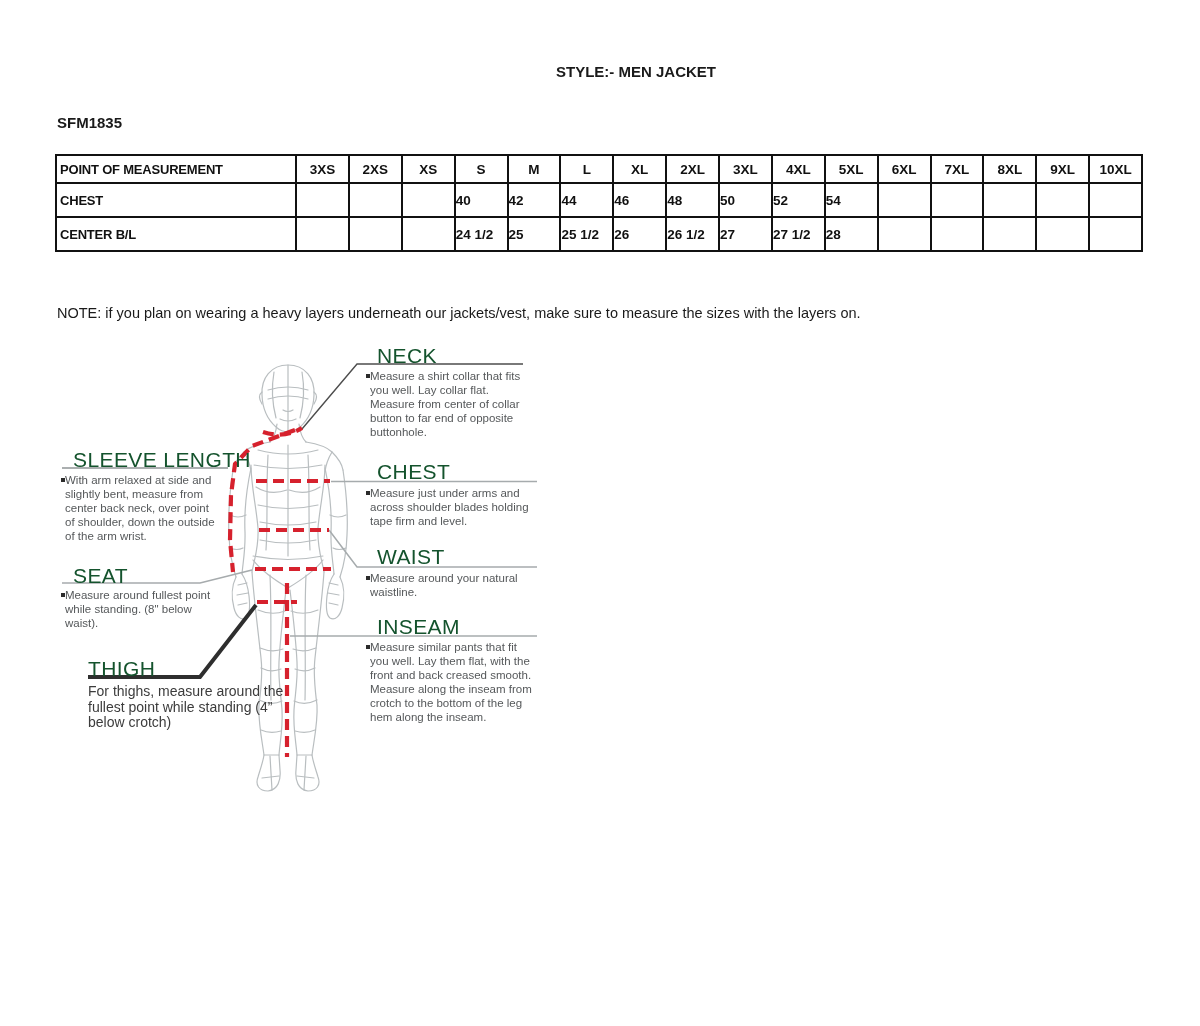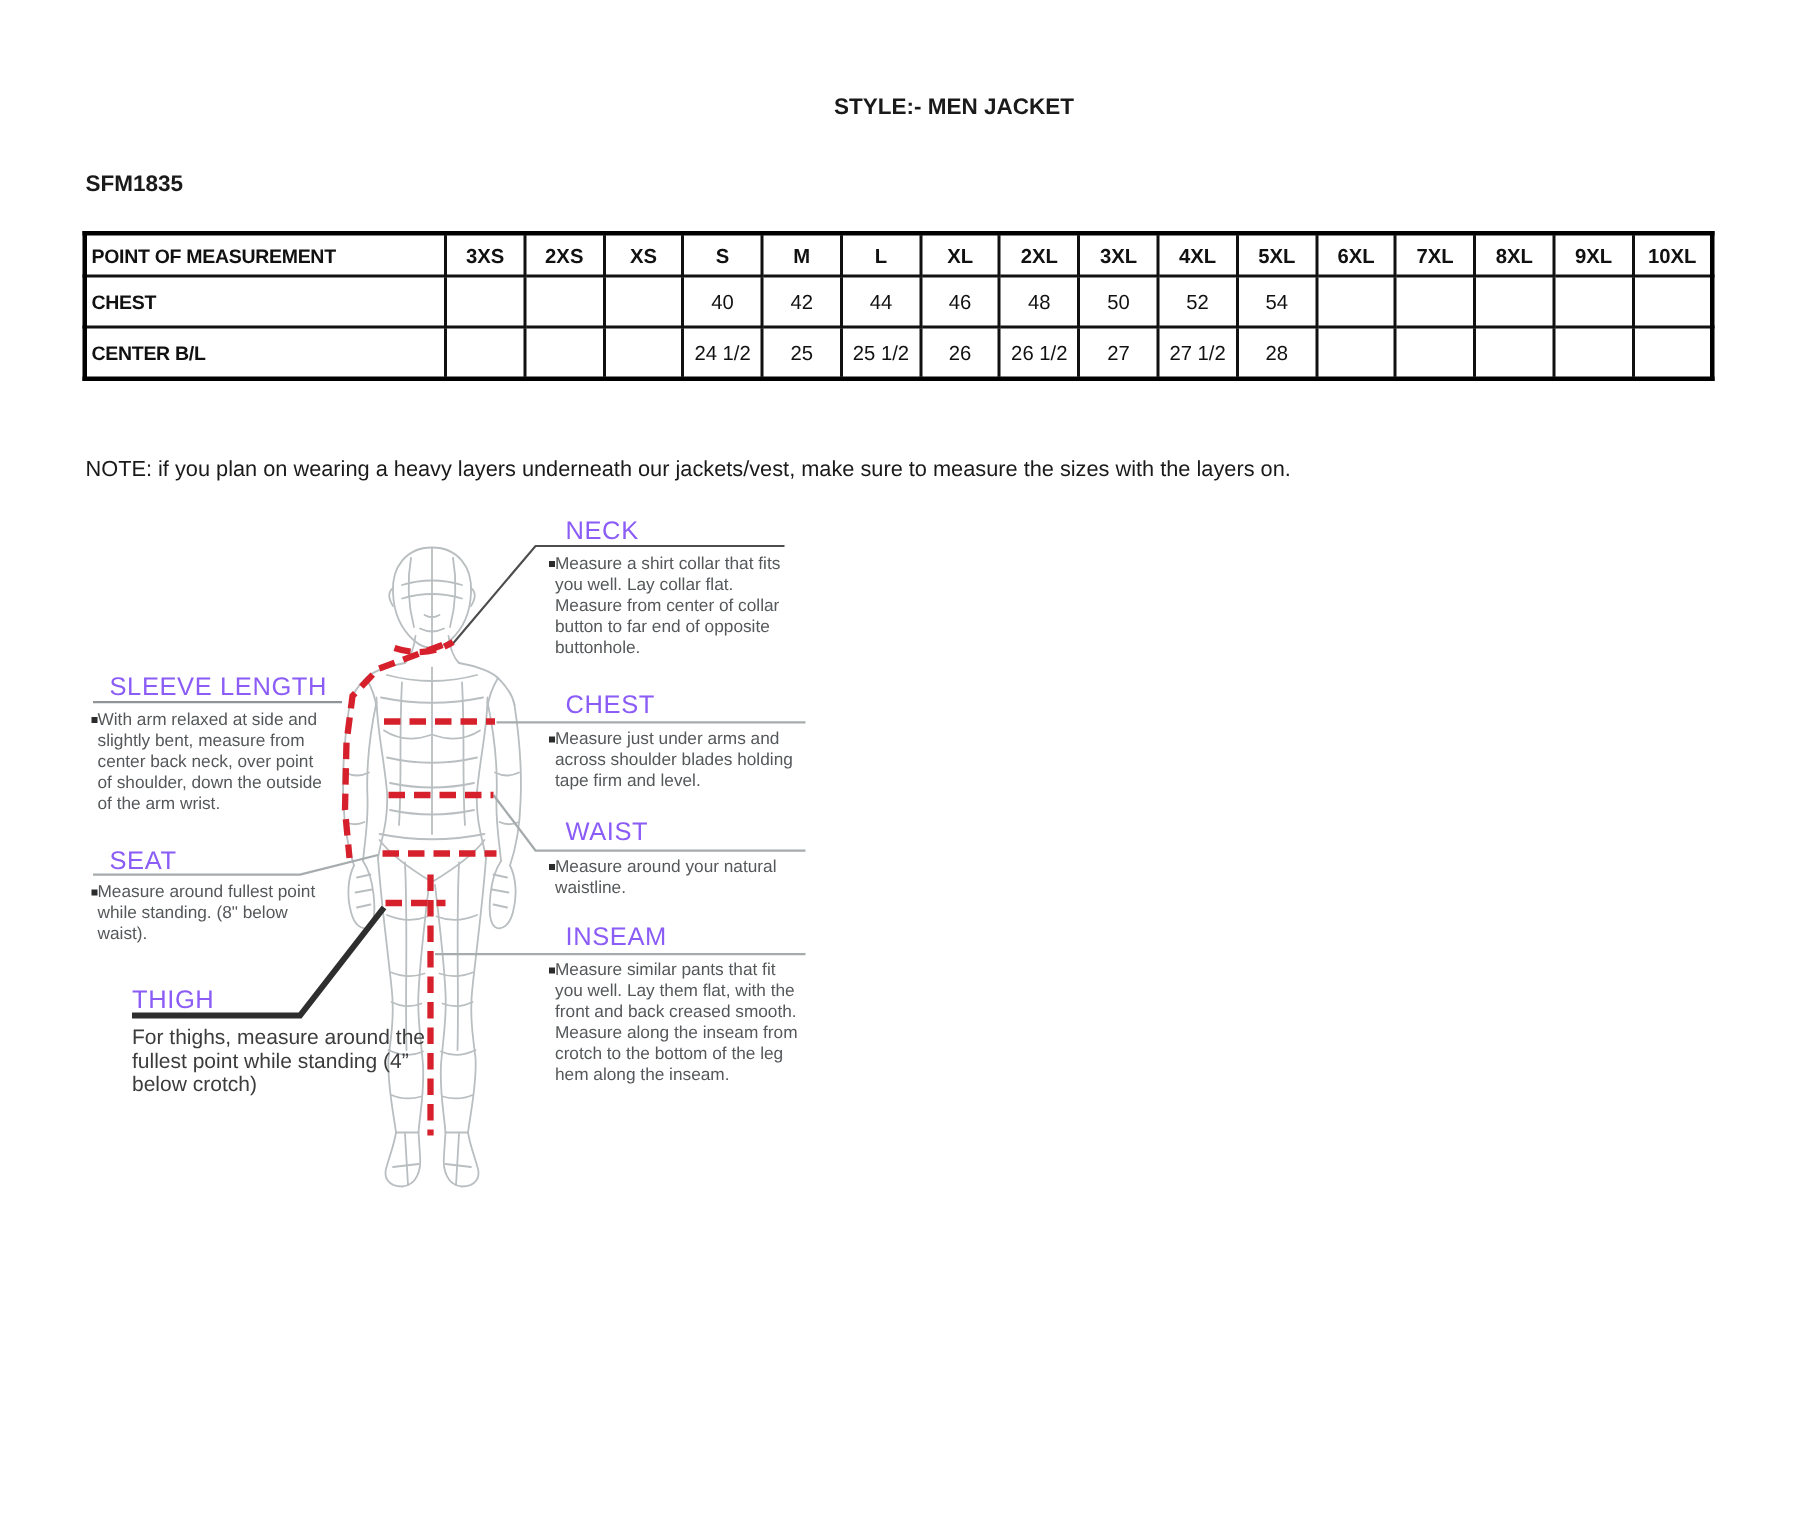--- a/index.html
+++ b/index.html
@@ -2,32 +2,32 @@
 <html><head>
 <meta charset="utf-8">
 <style>
   html,body{margin:0;padding:0;background:#fff;}
   .page{position:relative;width:1172px;height:1026px;background:#fff;overflow:hidden;
         font-family:"Liberation Sans",sans-serif;color:#111;}
   .title{position:absolute;left:36px;top:63px;width:1200px;text-align:center;
          font-size:15px;font-weight:700;color:#1a1a1a;}
   .style-code{position:absolute;left:57px;top:114px;font-size:15px;font-weight:700;color:#1a1a1a;}
   table.size-chart{position:absolute;left:55px;top:154px;width:1088px;border-collapse:collapse;
-                   table-layout:fixed;border:3px solid #000000;}
+                   table-layout:fixed;border:1px solid #000000;}
   table.size-chart th,table.size-chart td{border:2px solid #111;padding:0;vertical-align:middle;
                    font-size:13.5px;white-space:nowrap;overflow:hidden;}
   table.size-chart thead th{height:26px;font-weight:700;}
   table.size-chart tbody th{height:32px;font-weight:700;text-align:left;padding-left:3px;
                    font-size:13px;letter-spacing:-0.2px;}
   table.size-chart thead th.pom{text-align:left;padding-left:3px;font-size:13px;letter-spacing:-0.2px;}
-  table.size-chart tbody td{text-align:center;font-weight:400;}
+  table.size-chart tbody td{font-weight:700;}
   .note{position:absolute;left:57px;top:305px;font-size:14.5px;font-weight:400;color:#1a1a1a;}
   .diagram{position:absolute;left:0;top:335px;width:560px;height:470px;}
   .diagram svg{position:absolute;left:0;top:0;}
-  .dg-title{position:absolute;font-size:17px;font-weight:400;letter-spacing:0.4px;color:#8b5cf6;}
+  .dg-title{position:absolute;font-size:21px;font-weight:400;letter-spacing:0.4px;color:#14532d;}
   .dg-text{position:absolute;display:flex;gap:0;font-size:11.5px;line-height:14px;color:#55585a;}
   .dg-text .sq{flex:0 0 4px;width:4px;height:4px;background:#2b2b2b;margin-top:5px;}
   .dg-text .txt{flex:1;}
   .dg-thigh-text{position:absolute;font-size:14px;line-height:15.5px;color:#3c3c3c;}
 </style>
 </head>
 <body>
 
 <div class="page">
 

